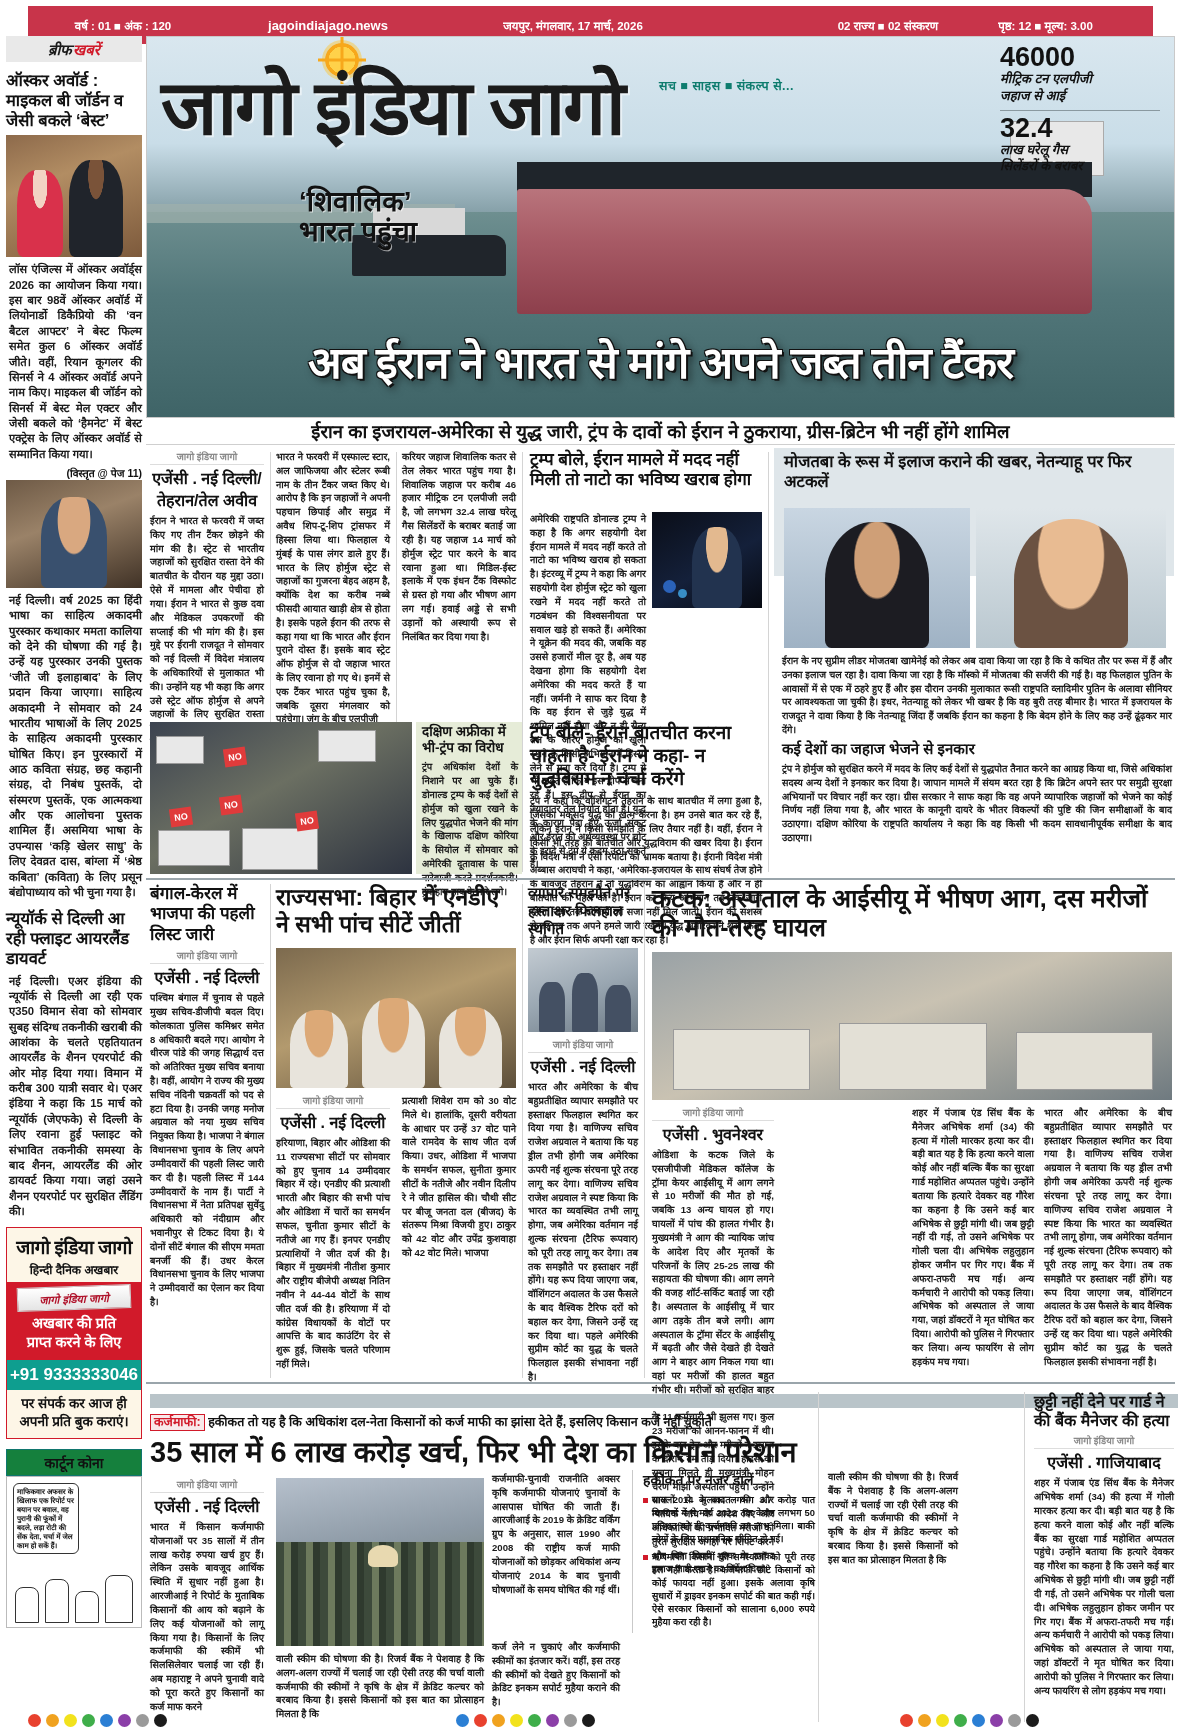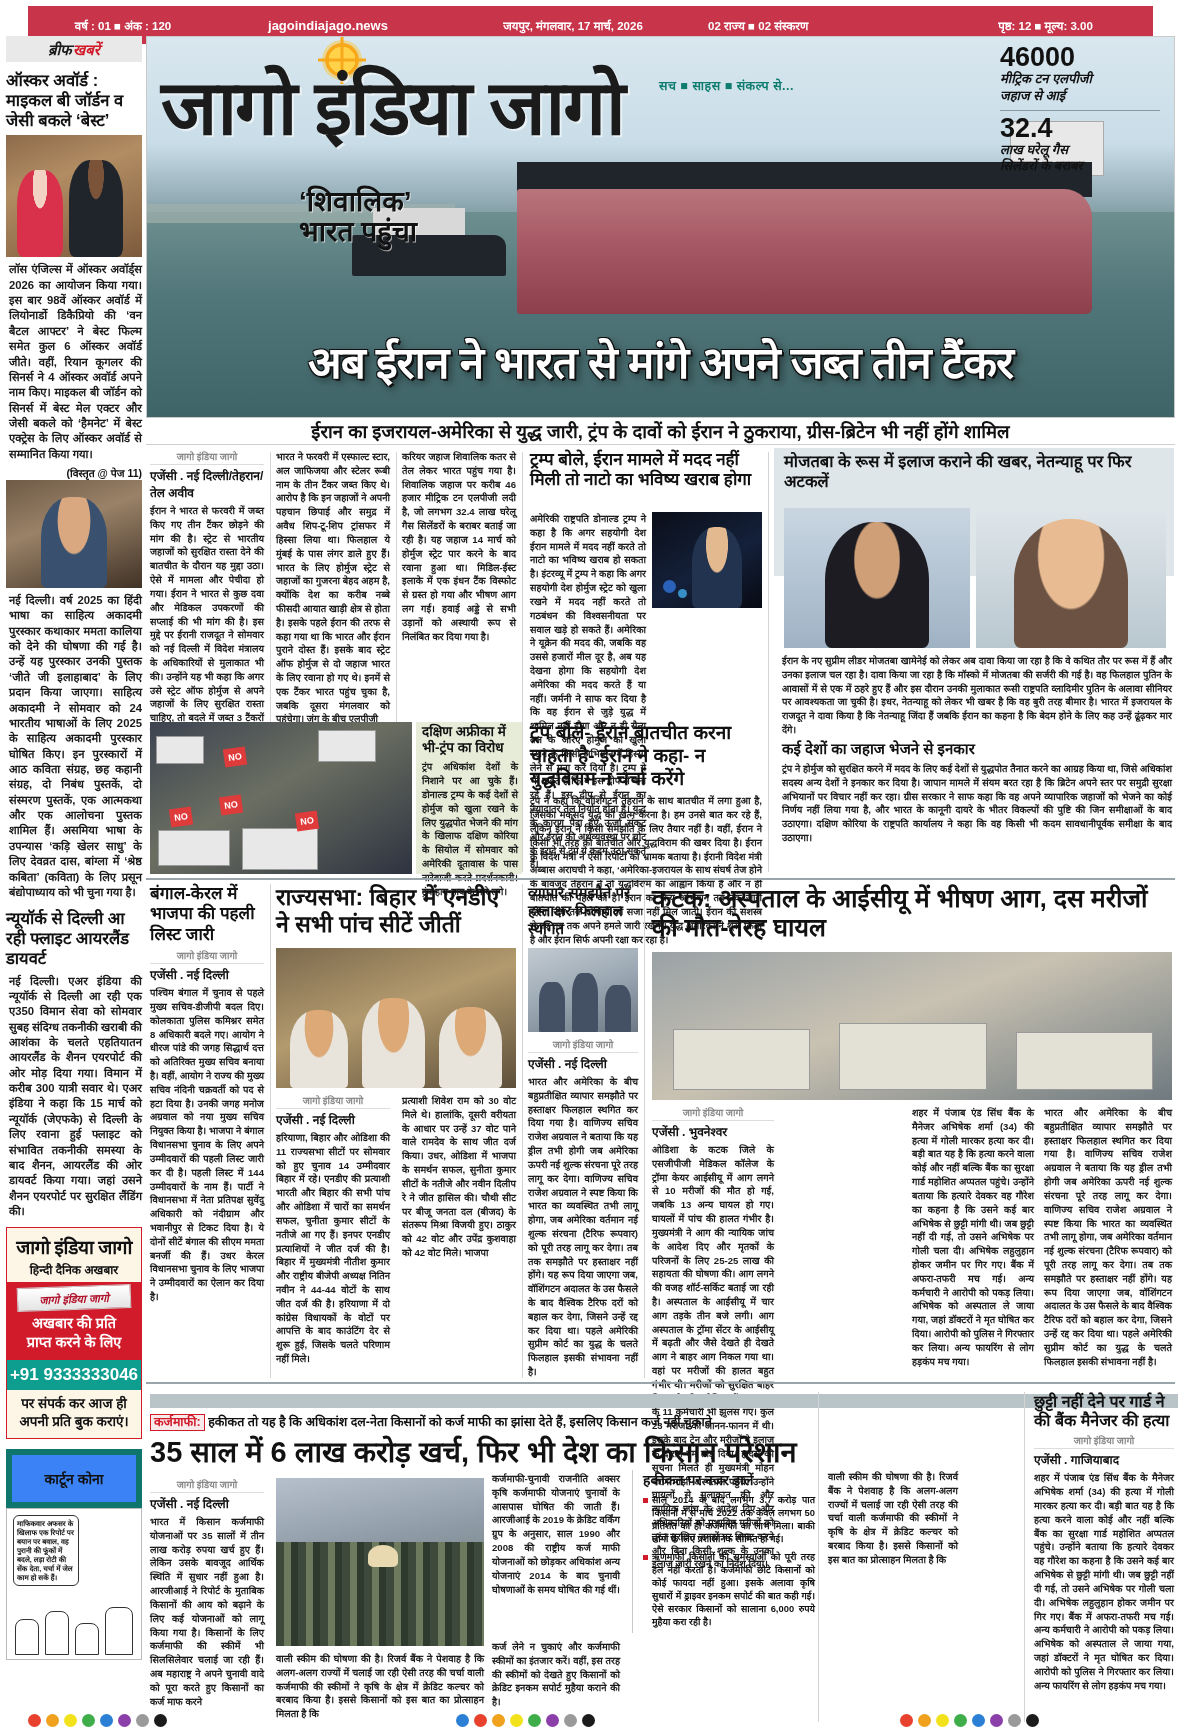--- a/index.html
+++ b/index.html
@@ -13,21 +13,21 @@
   
   .topbar{
     position:absolute;left:28px;top:6px;width:1125px;height:38px;
     background:#c8344a;color:#fff;display:flex;align-items:center;
     font-size:11.5px;font-weight:bold;
   }
   .topbar .cell{white-space:nowrap;}
   .tb1{width:190px;text-align:center;}
   .tb2{width:220px;text-align:center;color:#fff;font-size:13px;}
   .tb3{flex:1;text-align:center;}
-  .tb4{width:230px;text-align:left;}
+  .tb4{width:230px;text-align:right;}
   .tb5{width:215px;text-align:center;}
 
   
   .rail{position:absolute;left:6px;top:36px;width:136px;}
   .brief-badge{
     width:136px;height:26px;background:#e9e9e9;display:flex;align-items:center;justify-content:center;
   }
   .brief-badge .b1{font-size:15px;font-weight:bold;font-style:italic;color:#1a1a1a;letter-spacing:-0.5px;}
   .brief-badge .b2{font-size:15px;font-weight:bold;font-style:italic;color:#d11a2a;margin-left:2px;}
   .rail h3{
@@ -52,21 +52,21 @@
   .ad-l1{text-align:center;font-size:19px;font-weight:bold;color:#111;padding:6px 0 0 0;letter-spacing:-0.5px;}
   .ad-l2{text-align:center;font-size:12px;font-weight:bold;color:#111;padding:1px 0 4px 0;}
   .ad-strip{background:#d11a2a;padding:4px 0 8px 0;}
   .ad-roll{height:22px;margin:0 10px 4px 10px;background:linear-gradient(#fff,#e4e4e4);
     transform:rotate(-2deg);display:flex;align-items:center;justify-content:center;
     font-size:11px;font-weight:bold;color:#b0132b;font-style:italic;border:1px solid #ccc;}
   .ad-l3{text-align:center;font-size:14.5px;font-weight:bold;color:#fff;line-height:1.3;}
   .ad-phone{background:#0e9e8f;color:#fff;text-align:center;font-size:17px;font-weight:bold;padding:5px 0;}
   .ad-l4{text-align:center;font-size:13.5px;font-weight:bold;color:#111;line-height:1.32;padding:5px 4px 7px 4px;}
 
-  .cartoon-badge{margin-top:10px;border:6px solid #0f766e;text-align:center;font-size:14px;font-weight:bold;padding:14px 0;background:#3b82f6;}
+  .cartoon-badge{margin-top:10px;border:1px solid #0f766e;text-align:center;font-size:14px;font-weight:bold;padding:3px 0;background:#15803d;}
   .cartoon-art{border:1px solid #bbb;height:150px;background:#fff;position:relative;overflow:hidden;}
   .bubble{position:absolute;left:6px;top:6px;width:58px;background:#fff;border:1px solid #333;border-radius:6px;
     font-size:7.2px;line-height:1.25;padding:3px;font-weight:600;}
   .toon-fig{position:absolute;bottom:4px;background:#fff;border:1px solid #333;}
 
   
   .masthead{
     position:absolute;left:146px;top:36px;width:1029px;height:382px;
     background:linear-gradient(#d9e7ef 0%, #c9dde8 28%, #7f9aa2 48%, #5d7f82 70%, #4e6f72 100%);
     overflow:hidden;border:1px solid #c9c9c9;box-sizing:border-box;
@@ -113,21 +113,21 @@
     position:absolute;left:146px;top:418px;width:1029px;text-align:center;
     font-size:18.5px;font-weight:bold;color:#111;
   }
   .rule{position:absolute;background:#cfcfcf;height:1px;}
   .vrule{position:absolute;background:#d4d4d4;width:1px;}
 
   
   .col{position:absolute;}
   .col p{margin:0 0 3px 0;font-size:9.6px;line-height:1.44;text-align:justify;color:#1b1b1b;font-weight:600;}
   .kicker{font-size:9.6px;font-weight:bold;color:#8a8a8a;text-align:center;border-bottom:1px solid #ddd;padding-bottom:1px;margin-bottom:2px;}
-  .byline{font-size:12px;font-weight:bold;margin-bottom:3px;}
+  .byline{font-size:16px;font-weight:bold;text-align:center;margin-bottom:3px;}
   h2.hl{margin:0 0 4px 0;font-weight:bold;color:#111;}
 
   .secthead{font-size:17px;line-height:1.2;font-weight:bold;margin:0 0 4px 0;}
   .bigsec{font-size:23px;line-height:1.16;font-weight:bold;margin:0 0 4px 0;}
 
   
   .p-trump{background:linear-gradient(150deg,#0a0e18 0%,#14203a 55%,#070a12 100%);position:relative;}
   .p-trump::after{content:"";position:absolute;left:36%;top:16%;width:46%;height:84%;
     background:radial-gradient(ellipse at 50% 22%, #e3b98f 0 30%, #22334f 32% 100%);border-radius:44% 44% 8% 8%;}
   .p-trump .bokeh{position:absolute;left:10%;bottom:16%;width:13px;height:13px;border-radius:50%;background:#2f6fd0;opacity:.85;}

